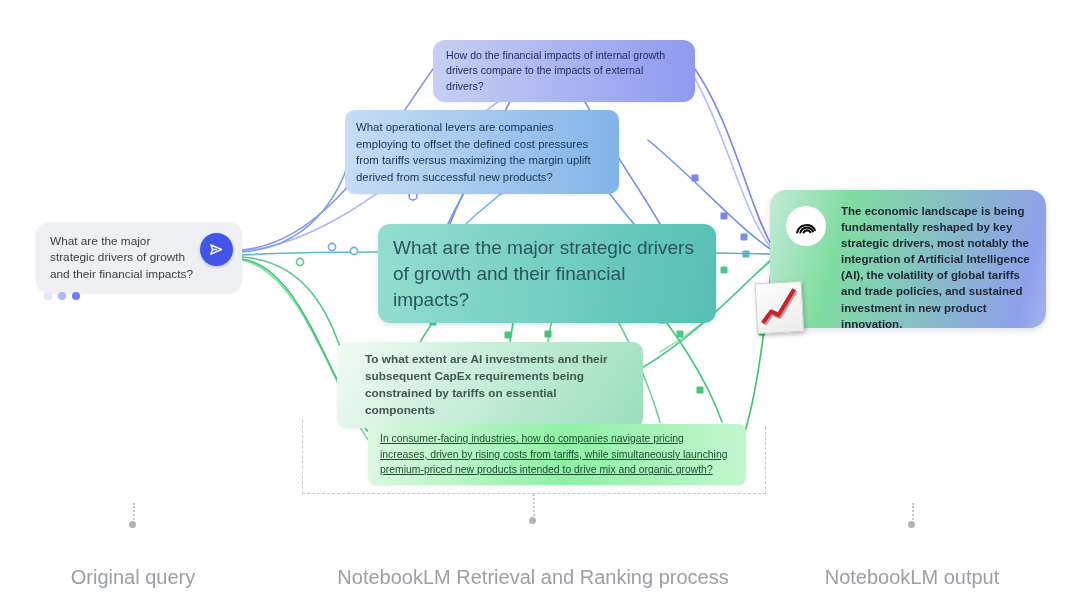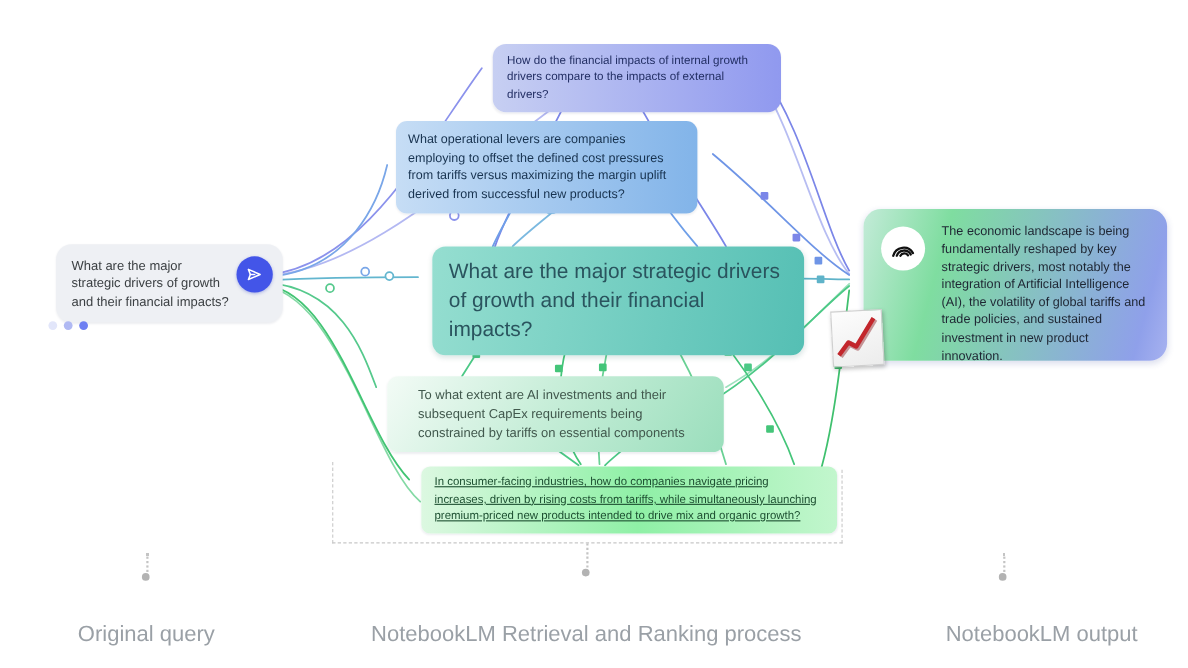--- a/index.html
+++ b/index.html
@@ -14,21 +14,20 @@
     overflow: hidden;
   }
 
   svg.lines { position: absolute; left: 0; top: 0; z-index: 0; }
 
   .bubble {
     position: absolute;
     z-index: 2;
     border-radius: 10px;
     box-shadow: 0 1px 2px rgba(30,40,80,.08);
-    margin-left: 15px;
   }
 
   
   .orig-query {
     left: 36px; top: 222px; width: 206px; min-height: 64px;
     background: #eef0f4;
     border-radius: 14px;
     padding: 11px 48px 11px 14px;
     font-size: 11.8px; line-height: 1.38; color: #3c4043;
   }
@@ -60,38 +59,39 @@
   .q-main {
     left: 378px; top: 224px; width: 338px;
     background: linear-gradient(100deg, #95ded0 0%, #55bfb4 100%);
     padding: 11px 15px; font-size: 19px; line-height: 1.36; color: #2a545e;
     border-radius: 12px;
     box-shadow: 0 2px 5px rgba(20,90,80,.15);
   }
   .q-green {
     left: 337px; top: 342px; width: 306px;
     background: linear-gradient(125deg, #f3fbf6 0%, #c8eed9 45%, #9adebc 100%);
-    padding: 9px 28px; font-size: 11.8px; line-height: 1.45; color: #41584d;
+    padding: 9px 28px; font-size: 11.8px; line-height: 1.45; color: #41584d; font-weight: bold;
   }
   .q-bottom {
     left: 368px; top: 424px; width: 378px;
     background: linear-gradient(90deg, #dcf8e1 0%, #8ff0a6 52%, #c2f6cd 100%);
     padding: 7px 12px; font-size: 10.4px; line-height: 1.5; color: #1d4f31;
     border-radius: 8px;
     text-decoration: underline;
   }
 
   
   .output-card {
     left: 770px; top: 190px; width: 276px; height: 138px;
     background: linear-gradient(105deg, #c3ebd8 0%, #7fdda0 26%, #8fa0ea 90%, #a7b2f0 100%);
     border-radius: 16px;
     padding: 13px 14px 12px 71px;
     font-size: 11.5px; line-height: 1.4; color: #1e2633;
     box-shadow: 0 2px 6px rgba(60,80,160,.18);
+    font-weight: bold;
   }
   .nblm-logo {
     position: absolute; left: 16px; top: 16px;
     width: 40px; height: 40px; border-radius: 50%;
     background: #ffffff;
     display: flex; align-items: center; justify-content: center;
   }
   .chart-icon {
     position: absolute; left: 756px; top: 282px; z-index: 3;
     width: 47px; height: 51px;
@@ -114,21 +114,21 @@
   .dot-center { left: 529px; top: 517px; }
   .dot-right  { left: 908px; top: 521px; }
 
   .caption {
     position: absolute; z-index: 2; top: 566px;
     transform: translateX(-50%);
     font-size: 20px; color: #9aa0a6; white-space: nowrap;
   }
   .cap-left   { left: 133px; }
   .cap-center { left: 533px; }
-  .cap-right  { left: 912px; margin-left: 35px; }
+  .cap-right  { left: 912px; }
 </style>
 </head>
 <body>
 
 <div class="canvas">
 
   <svg class="lines" width="1080" height="607" viewBox="0 0 1080 607" aria-hidden="true">
     <g fill="none" stroke-width="1.6" stroke-linecap="round">
 
       <path d="M242,250 C330,242 385,135 438,62" stroke="#8b92ec"></path>

